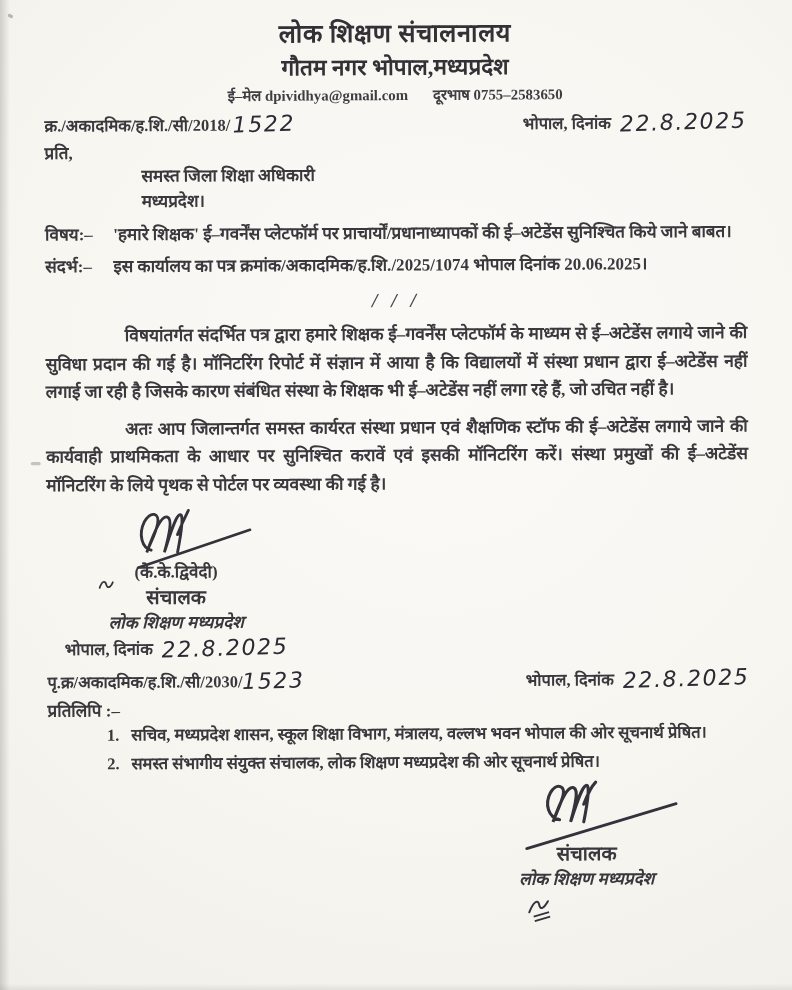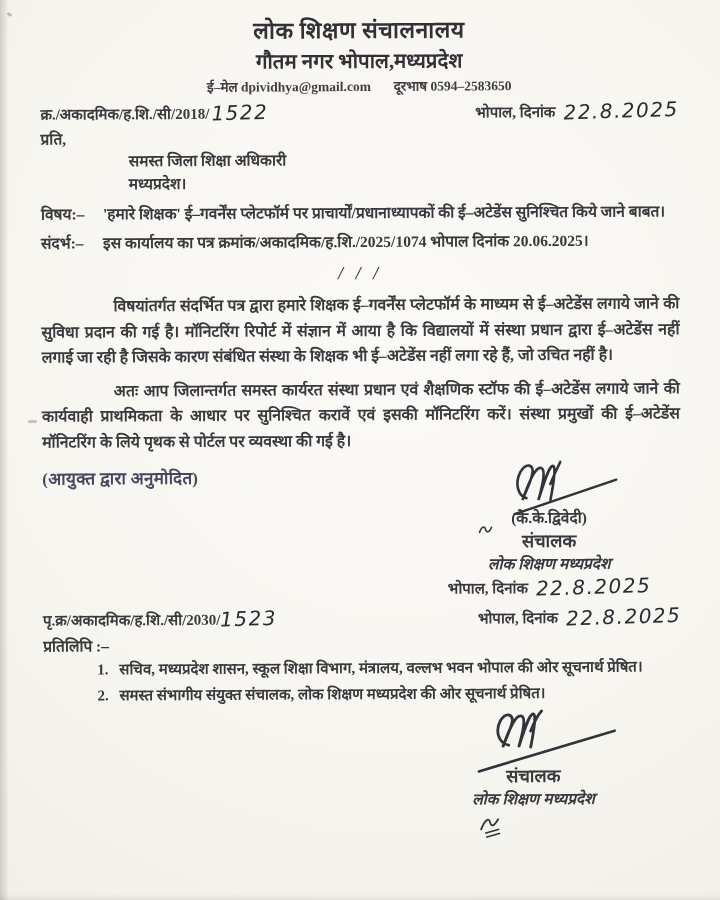--- a/index.html
+++ b/index.html
@@ -117,21 +117,21 @@
   <div class="content">
 
     <div class="lh">
       <div class="org">लोक शिक्षण संचालनालय</div>
       <div class="addr">गौतम नगर भोपाल,मध्यप्रदेश</div>
       <div class="contact">
         <span>ई–मेल</span>
         <span>dpividhya@gmail.com</span>
         <span class="gap"></span>
         <span>दूरभाष</span>
-        <span>0594–2583650</span>
+        <span>0755–2583650</span>
       </div>
     </div>
 
     <div class="row refrow">
       <div>
         <span>क्र./अकादमिक/ह.शि./सी/2018/</span><span class="hw hwnum">1522</span>
       </div>
       <div class="pd">
         <span>भोपाल, दिनांक</span>
         <span class="hw">22.8.2025</span>
@@ -153,21 +153,20 @@
       <span class="lab">संदर्भ:–</span>
       <span class="txt">इस कार्यालय का पत्र क्रमांक/अकादमिक/ह.शि./2025/1074 भोपाल दिनांक 20.06.2025।</span>
     </div>
 
     <div class="divider">/ / /</div>
 
     <p class="para">विषयांतर्गत संदर्भित पत्र द्वारा  हमारे शिक्षक ई–गवर्नेंस प्लेटफॉर्म के माध्यम से ई–अटेडेंस लगाये जाने की सुविधा प्रदान की गई है। मॉनिटरिंग रिपोर्ट में संज्ञान में आया है कि विद्यालयों में संस्था प्रधान द्वारा ई–अटेडेंस नहीं लगाई जा रही है जिसके कारण संबंधित संस्था के शिक्षक भी ई–अटेडेंस नहीं लगा रहे हैं, जो उचित नहीं है।</p>
     <p class="para">अतः आप जिलान्तर्गत समस्त कार्यरत संस्था प्रधान एवं शैक्षणिक स्टॉफ की ई–अटेडेंस लगाये जाने की कार्यवाही प्राथमिकता के आधार पर सुनिश्चित करावें एवं इसकी मॉनिटरिंग करें। संस्था प्रमुखों की ई–अटेडेंस मॉनिटरिंग के लिये पृथक से पोर्टल पर व्यवस्था की गई है।</p>
 
     <div class="approval-sig-row">
-      <div class="approval">(आयुक्त द्वारा अनुमोदित)</div>
 
       <div class="sig-block sig-top">
         <svg class="scribble" width="150" height="62" viewBox="0 0 150 62">
           <path d="M52,40 C44,38 40,26 46,14 C52,4 60,6 58,16 C56,26 50,36 48,42
                    C56,20 62,8 67,10 C72,12 68,28 64,42
                    C70,24 74,10 78,8 C82,6 80,22 76,42 M76,26 C80,16 84,8 86,4" stroke-width="2.6"></path>
           <line x1="40" y1="56" x2="142" y2="22" stroke-width="2.4"></line>
         </svg>
         <svg class="tiny-mark" width="16" height="14" viewBox="0 0 16 14">
           <path class="inkpath" d="M2,10 C4,4 7,3 8,7 C9,11 12,10 14,5" stroke-width="1.6"></path>

